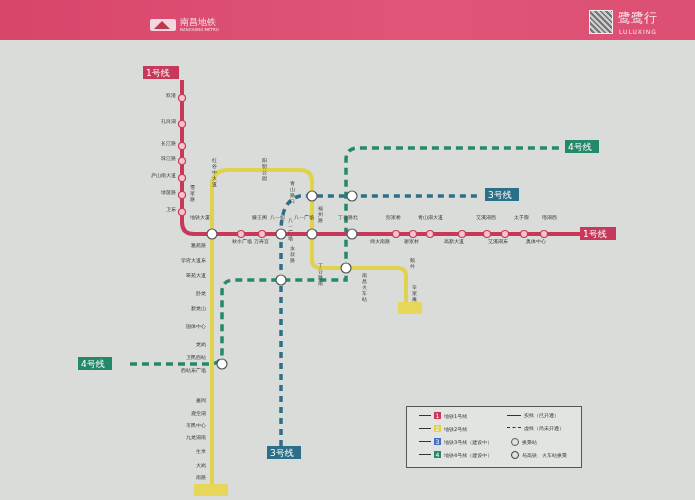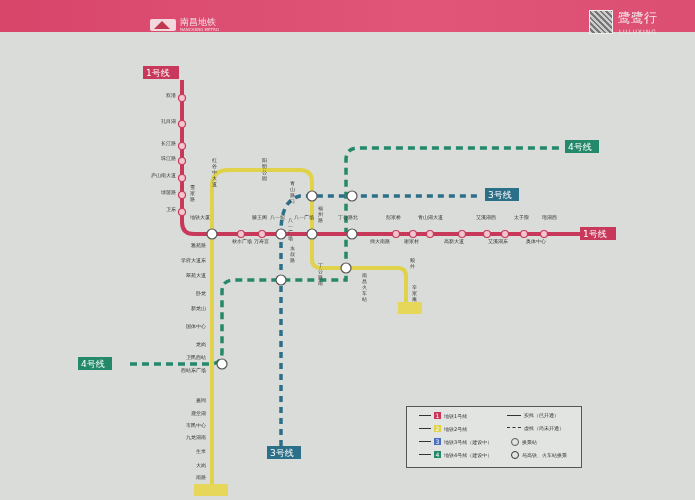--- a/index.html
+++ b/index.html
@@ -1,17 +1,17 @@
 <!DOCTYPE html>
 <html><head>
 <meta charset="utf-8">
 <style>
   html,body{margin:0;padding:0;}
   body{width:695px;height:500px;overflow:hidden;background:#d9dcd9;font-family:"DejaVu Sans",sans-serif;position:relative;}
-  .header{position:absolute;left:0;top:0;width:695px;height:32px;background:linear-gradient(90deg,#d8466a,#e05578 60%,#dc4f72);}
+  .header{position:absolute;left:0;top:0;width:695px;height:40px;background:linear-gradient(90deg,#d8466a,#e05578 60%,#dc4f72);}
   .logo{position:absolute;left:150px;top:18px;display:flex;align-items:center;gap:4px;}
   .logo-mark{width:26px;height:12px;background:#f2d8de;border-radius:2px;position:relative;}
   .logo-mark:after{content:"";position:absolute;left:4px;top:2px;border-left:8px solid transparent;border-right:8px solid transparent;border-bottom:8px solid #c0374f;}
   .logo-text{color:#f5e3e8;font-size:9px;line-height:9px;}
   .logo-sub{color:#f5e3e8;font-size:4px;}
   .title{position:absolute;left:258px;top:14px;color:#f7e9ec;font-size:19px;font-weight:bold;letter-spacing:2px;}
   .qr{position:absolute;left:589px;top:10px;width:22px;height:22px;background:repeating-linear-gradient(45deg,#ccc 0 2px,#777 2px 4px);border:1px solid #eee;}
   .brand{position:absolute;left:618px;top:9px;color:#f4e6ea;font-size:13px;}
   .brand-sub{position:absolute;left:619px;top:28px;color:#f4e6ea;font-size:6px;letter-spacing:1px;}
   .map{position:absolute;left:0;top:44px;}

